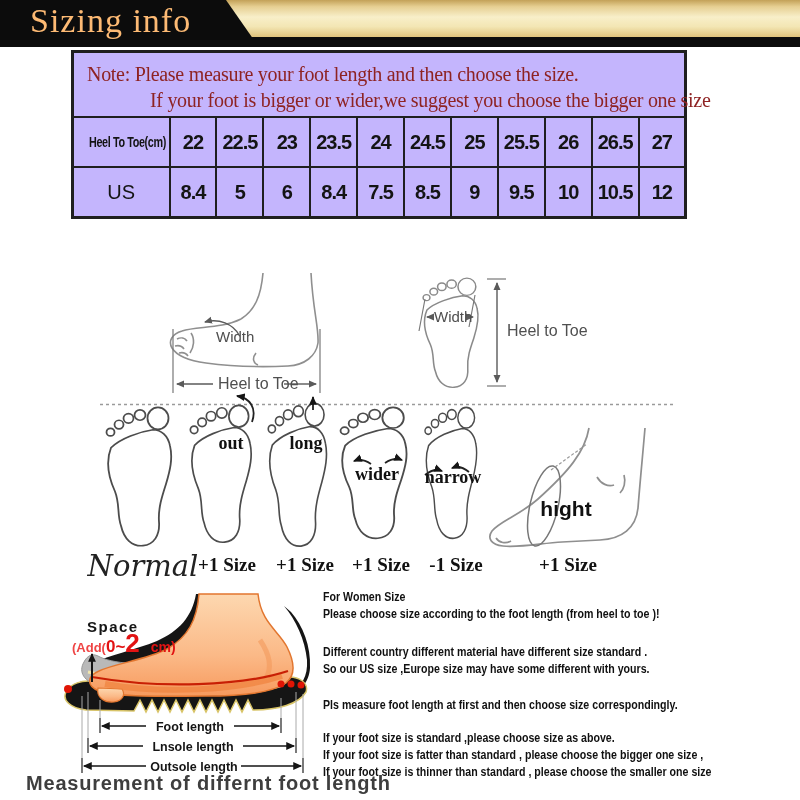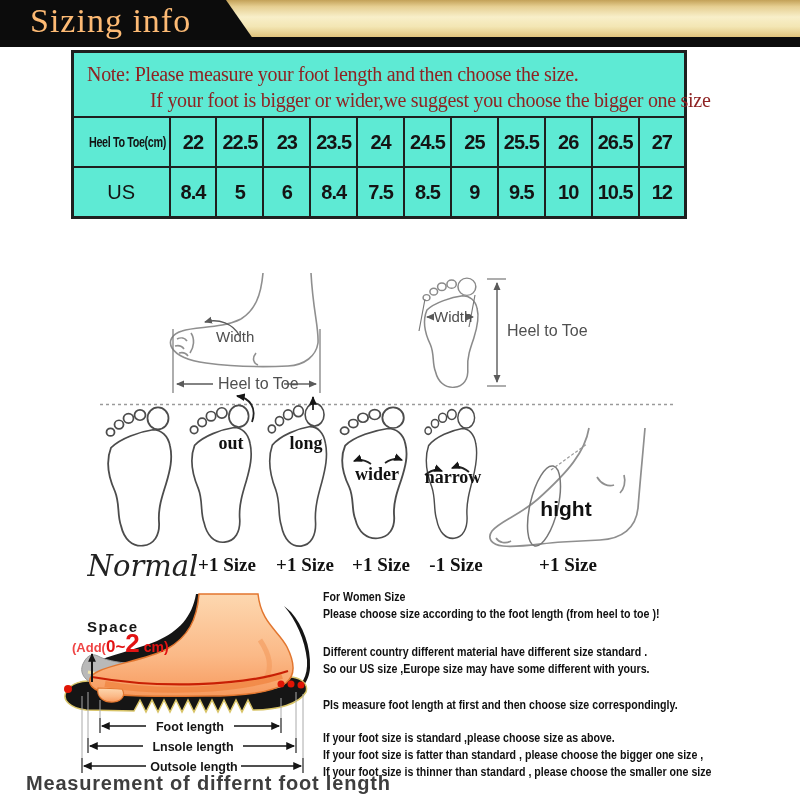--- a/index.html
+++ b/index.html
@@ -9,21 +9,21 @@
   
   .topbar{position:absolute;left:0;top:0;width:800px;height:47px;background:#0c0c0c;}
   .gold{position:absolute;left:226px;top:0;width:574px;height:37px;
         background:linear-gradient(180deg,#c3a158 0%,#e6cf92 18%,#f8efc9 46%,#f3e6b4 72%,#dfc27b 100%);
         clip-path:polygon(0 0,100% 0,100% 100%,4.5% 100%);}
   .topbar h1{position:absolute;left:30px;top:2px;margin:0;font-family:"Liberation Serif",serif;
         font-weight:400;font-size:34px;color:#fdba74;letter-spacing:1px;}
 
   
   .size-table{position:absolute;left:71px;top:50px;width:616px;table-layout:fixed;
-        border-collapse:collapse;border:3px solid #1f1f1f;background:#5eead4;}
+        border-collapse:collapse;border:3px solid #1f1f1f;background:#c4b5fd;}
   .size-table col.c0{width:97px;}
   .size-table td{border:2px solid #1f1f1f;text-align:center;vertical-align:middle;
         height:48px;padding:0;color:#141414;}
   .note-row td{height:63px;text-align:left;}
   .note1,.note2{font-family:"Liberation Serif",serif;color:#8e2323;font-size:20px;
         line-height:26px;letter-spacing:-0.3px;white-space:nowrap;}
   .note1{padding:4px 0 0 13px;}
   .note2{padding:0 0 0 76px;}
   .lab-condensed span{display:inline-block;transform:scaleX(0.72);transform-origin:center;
         font-size:15px;font-weight:700;white-space:nowrap;letter-spacing:-0.5px;}
@@ -40,21 +40,21 @@
   .normal-lab{font:italic 400 29px "DejaVu Serif",serif;fill:#222;text-anchor:middle;}
   .dimlab{font:700 12.5px "Liberation Sans",sans-serif;fill:#151515;text-anchor:middle;}
 
   
   .space-label{position:absolute;left:72px;top:617px;line-height:19px;white-space:nowrap;}
   .sp1{font-weight:700;font-size:15px;color:#151515;margin-left:15px;letter-spacing:1.5px;}
   .sp2{margin-top:-2px;}
   .addp{font-weight:700;font-size:13px;color:#ef4444;}
   .addv{font-weight:700;font-size:17px;color:#e21313;}
   .addvb{font-weight:700;font-size:26px;color:#e21313;}
-  .adds{font-weight:700;font-size:14px;color:#e21313;margin-left:4px;}
+  .adds{font-weight:700;font-size:14px;color:#e21313;margin-left:11px;}
 
   
   .guide{position:absolute;left:323px;top:589px;width:530px;
         font-weight:700;font-size:12.5px;line-height:17px;color:#111;
         transform:scaleX(0.85);transform-origin:left top;white-space:nowrap;}
   .guide .para{margin:0 0 21px 0;}
   .guide .para:nth-child(2){margin-bottom:19px;}
   .guide .para:nth-child(3){margin-bottom:16px;}
 
   

